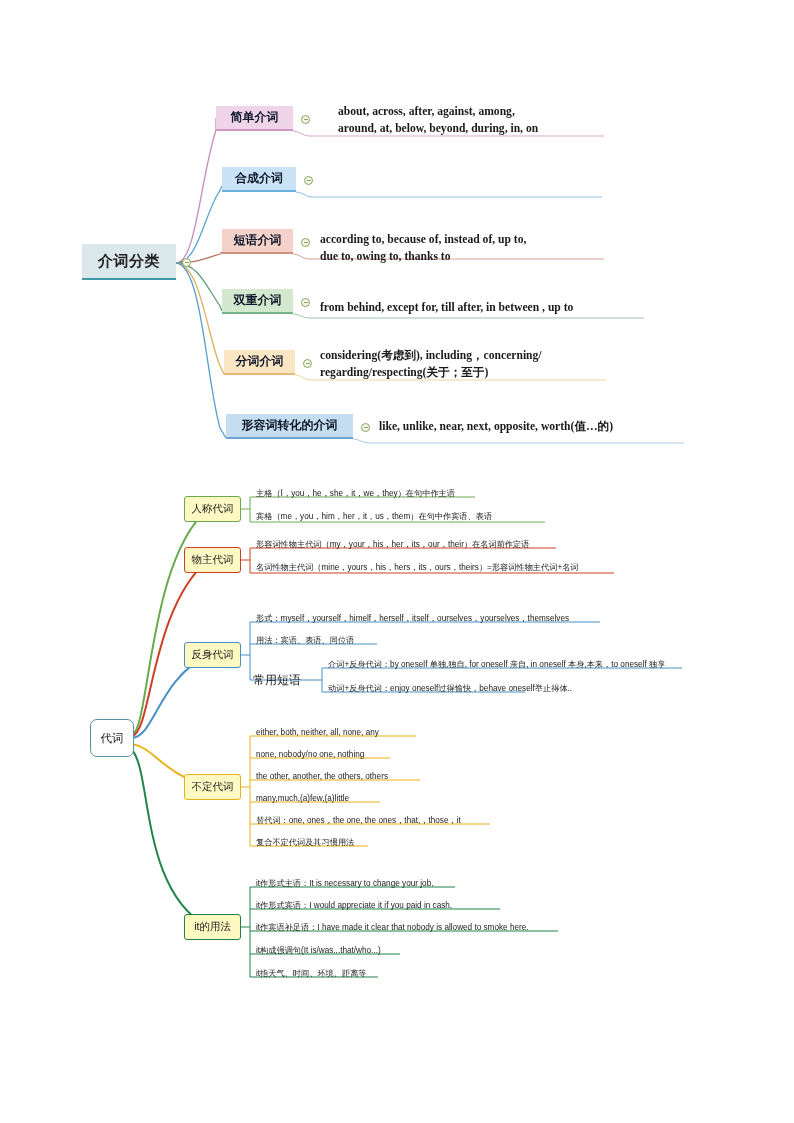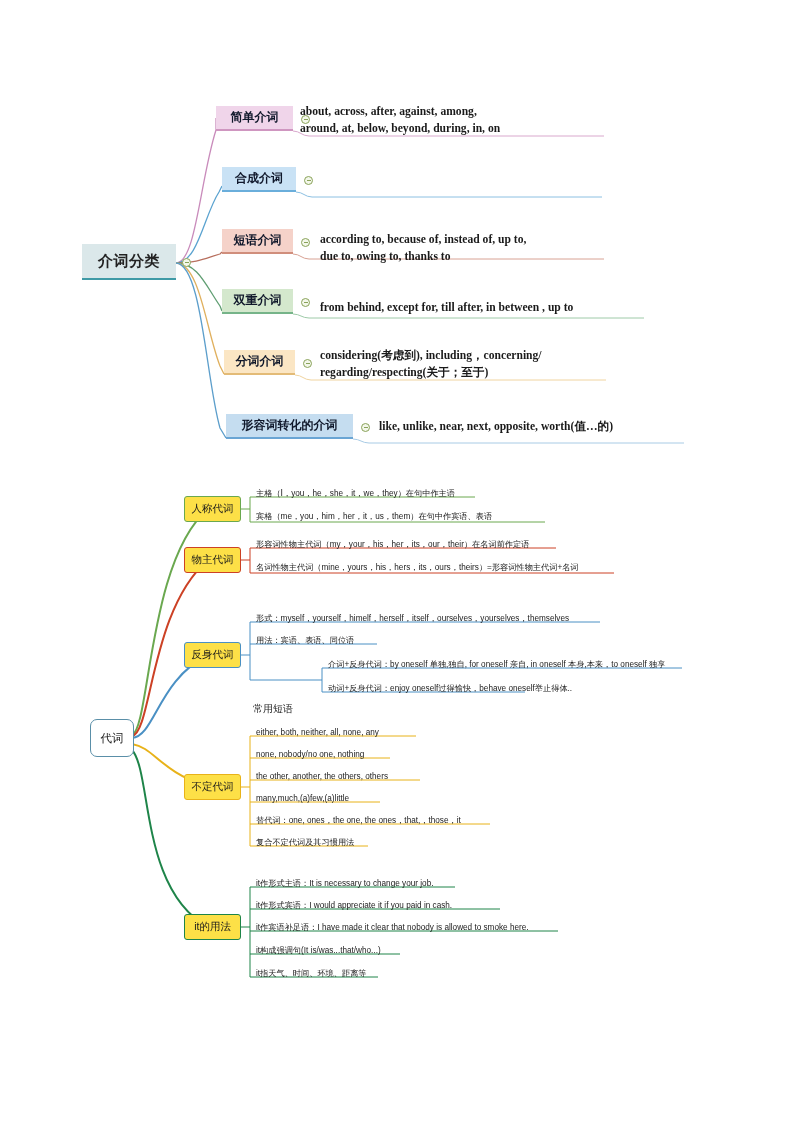--- a/index.html
+++ b/index.html
@@ -80,39 +80,38 @@
     left: 90px; top: 719px;
     width: 42px; height: 36px;
     background: #ffffff;
     border: 1.3px solid #5a8fa8;
     border-radius: 7px;
     display: flex; align-items: center; justify-content: center;
     font-size: 11.5px; color: #1a1a1a;
   }
   .m2-node {
     height: 26px;
-    background: #fde047;
+    background: #fef9c3;
     border-radius: 3px;
     display: flex; align-items: center; justify-content: center;
     font-size: 10.5px; color: #1a1a1a;
     padding: 0 6px;
     box-sizing: border-box;
     white-space: nowrap;
   }
   .m2-sub {
     font-size: 8.2px;
     color: #1a1a1a;
     white-space: nowrap;
     line-height: 1.2;
   }
   .m2-subnode {
-    font-size: 10px;
+    font-size: 12px;
     color: #1a1a1a;
     white-space: nowrap;
-    margin-top: 30px;
   }
 </style>
 </head>
 <body>
 
 <div id="page">
 
   <svg class="wires" viewBox="0 0 794 1123">
 
     <path d="M176,263 C196,263 200,180 216,130 L216,118" fill="none" stroke="#c98bbb" stroke-width="1.3"></path>
@@ -132,21 +131,21 @@
 
   <div class="abs m1-root">
     <span>介词分类</span>
   </div>
   <div class="abs collapse-dot" style="left:182px; top:258px;"></div>
 
   <div class="abs m1-node" style="left:216px; top:106px; width:77px; background:#f0d5ea; border-bottom:2.2px solid #cf96c0;">
     <span>简单介词</span>
   </div>
   <div class="abs collapse-dot" style="left:301px; top:115px;"></div>
-  <div class="abs m1-leaf" style="left:300px; top:104px; width:290px;">about, across, after, against, among,
+  <div class="abs m1-leaf" style="left:338px; top:104px; width:290px;">about, across, after, against, among,
 around, at, below, beyond, during, in, on</div>
 
   <div class="abs m1-node" style="left:222px; top:167px; width:74px; background:#c9e2f5; border-bottom:2.2px solid #6aaedb;">
     <span>合成介词</span>
   </div>
   <div class="abs collapse-dot" style="left:304px; top:176px;"></div>
 
   <div class="abs m1-node" style="left:222px; top:229px; width:71px; background:#f5d2c9; border-bottom:2.2px solid #d08e7c;">
     <span>短语介词</span>
   </div>

